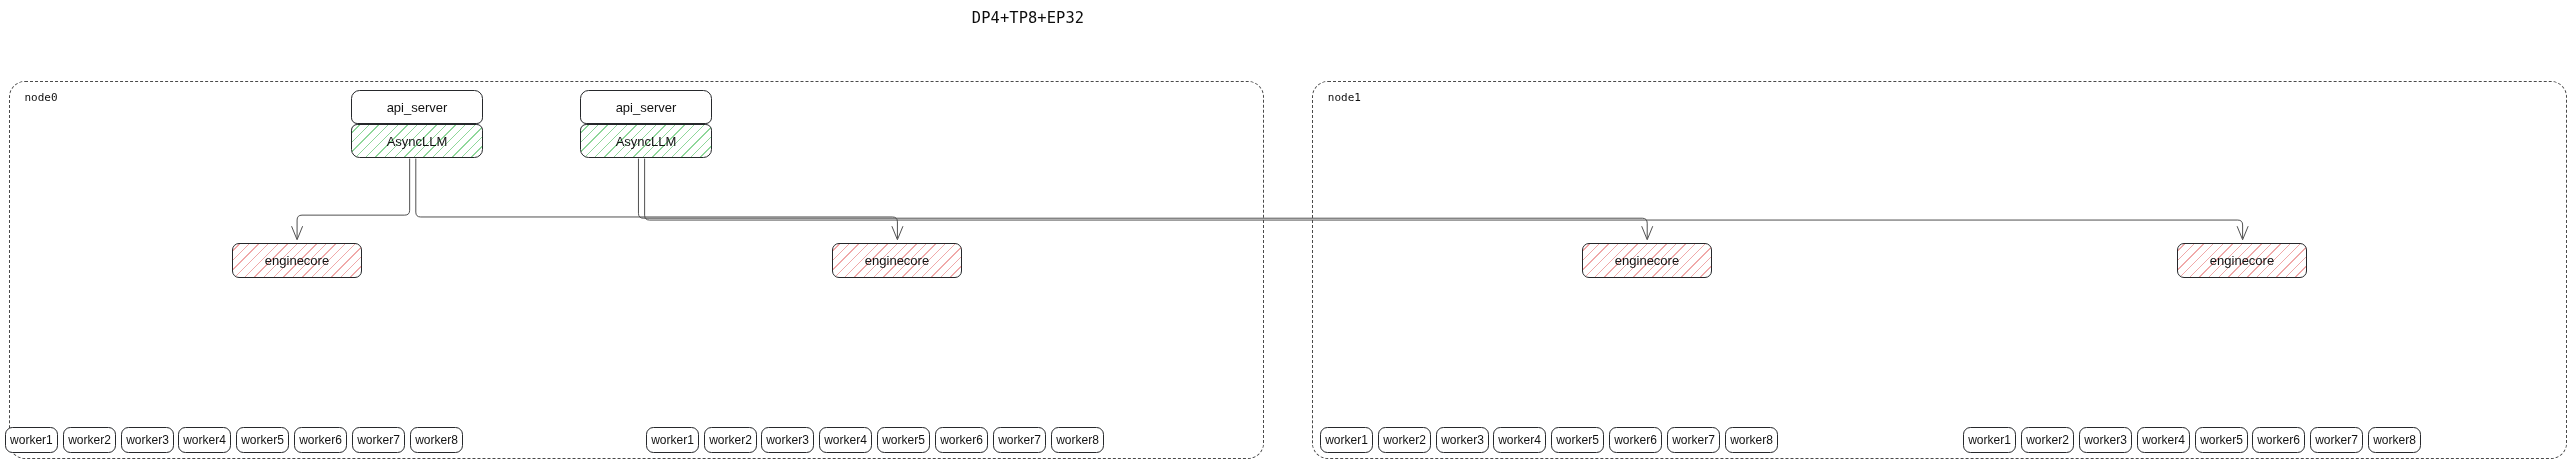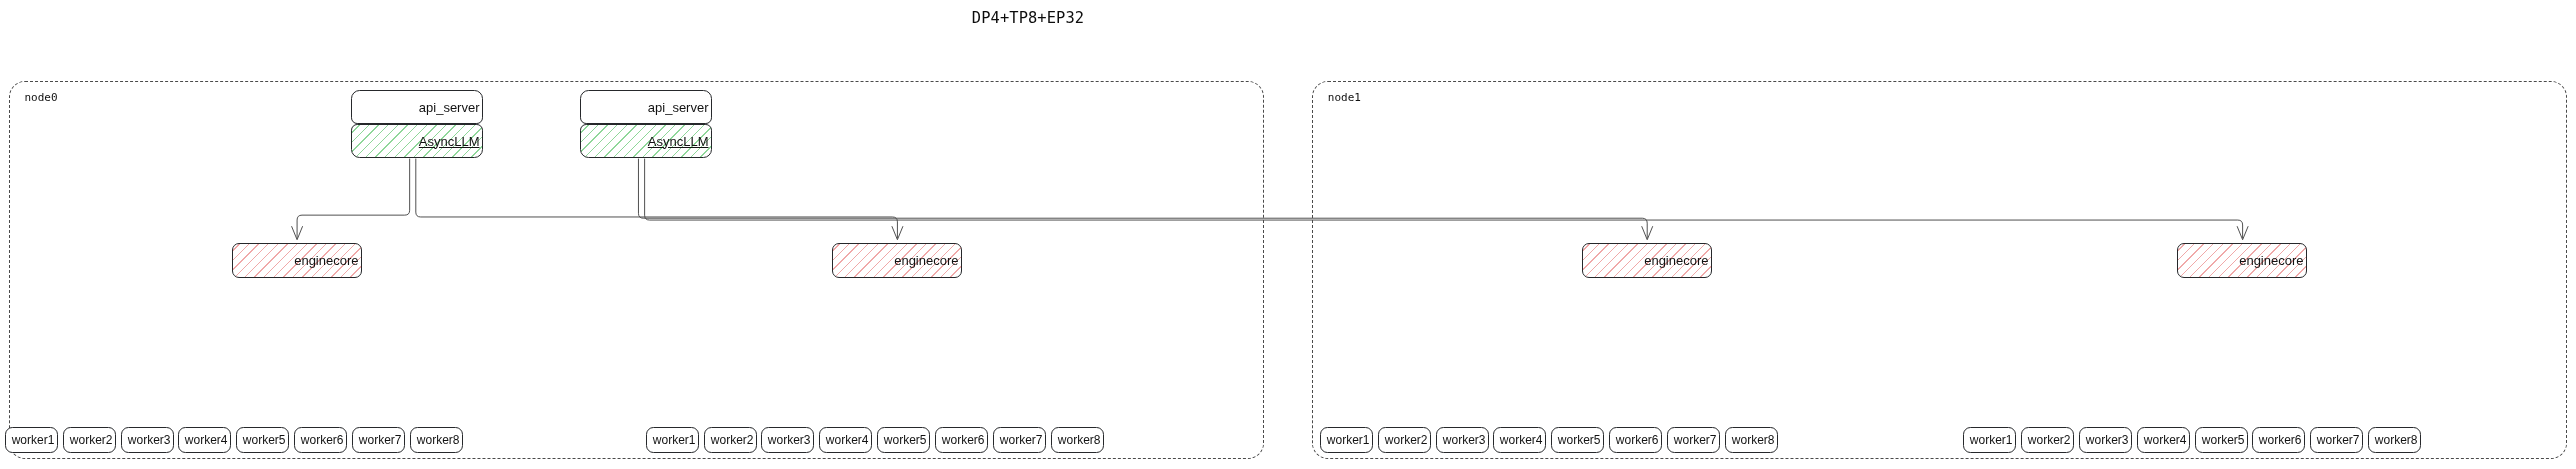--- a/index.html
+++ b/index.html
@@ -50,42 +50,41 @@
     text-align: center;
   }
   
   .gbox {
     position: absolute;
     box-sizing: border-box;
     border: 1.5px solid #26282b;
     border-radius: 8px;
     display: flex;
     align-items: center;
-    justify-content: flex-end;
+    justify-content: center;
     font-size: 13px;
     color: #121212;
     background: #ffffff;
     white-space: nowrap;
     line-height: 1;
   }
   .gbox.api {
     border-radius: 8.6px 8.6px 6.2px 6.2px;
     background: #ffffff;
   }
   .gbox.async {
     border-radius: 6.2px 6.2px 8.6px 8.6px;
     background-color: #ffffff;
     background-image: repeating-linear-gradient(
       -45deg,
       #8fd79a 0px,
       #8fd79a 1px,
       rgba(255,255,255,0) 1px,
       rgba(255,255,255,0) 6.8px
     );
-    text-decoration: underline;
   }
   .gbox.engine {
     border-radius: 7px;
     background-color: #ffffff;
     background-image: repeating-linear-gradient(
       -45deg,
       #f0a9a9 0px,
       #f0a9a9 1px,
       rgba(255,255,255,0) 1px,
       rgba(255,255,255,0) 6.8px

